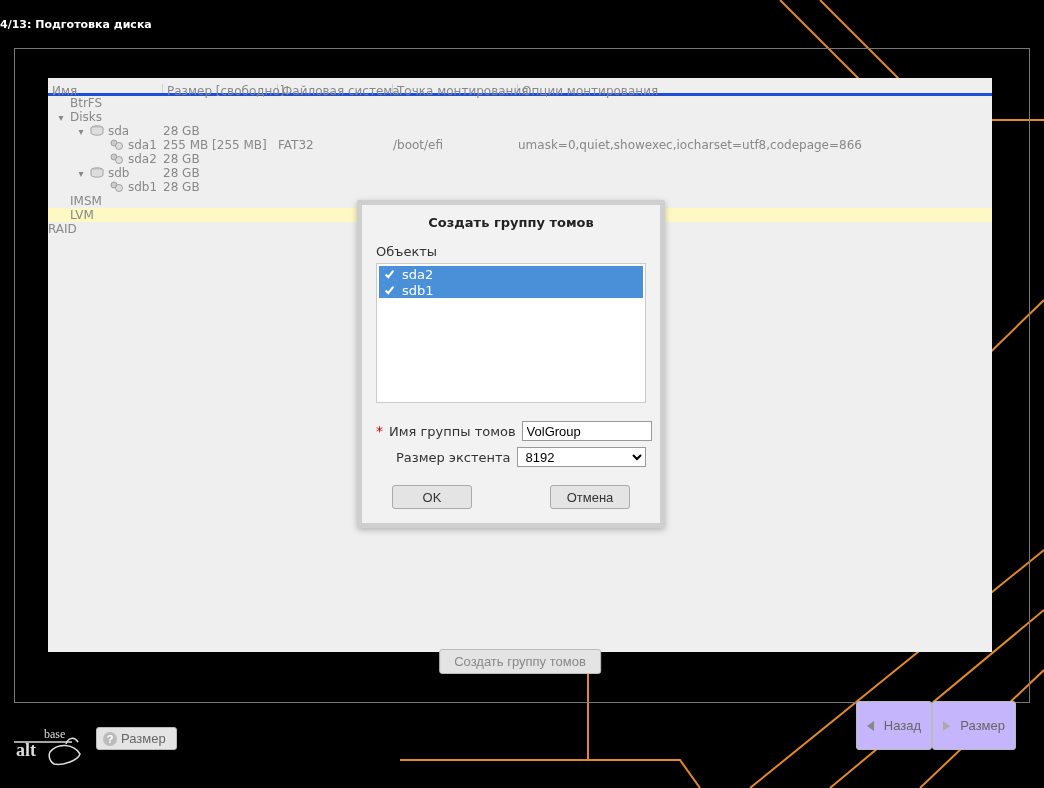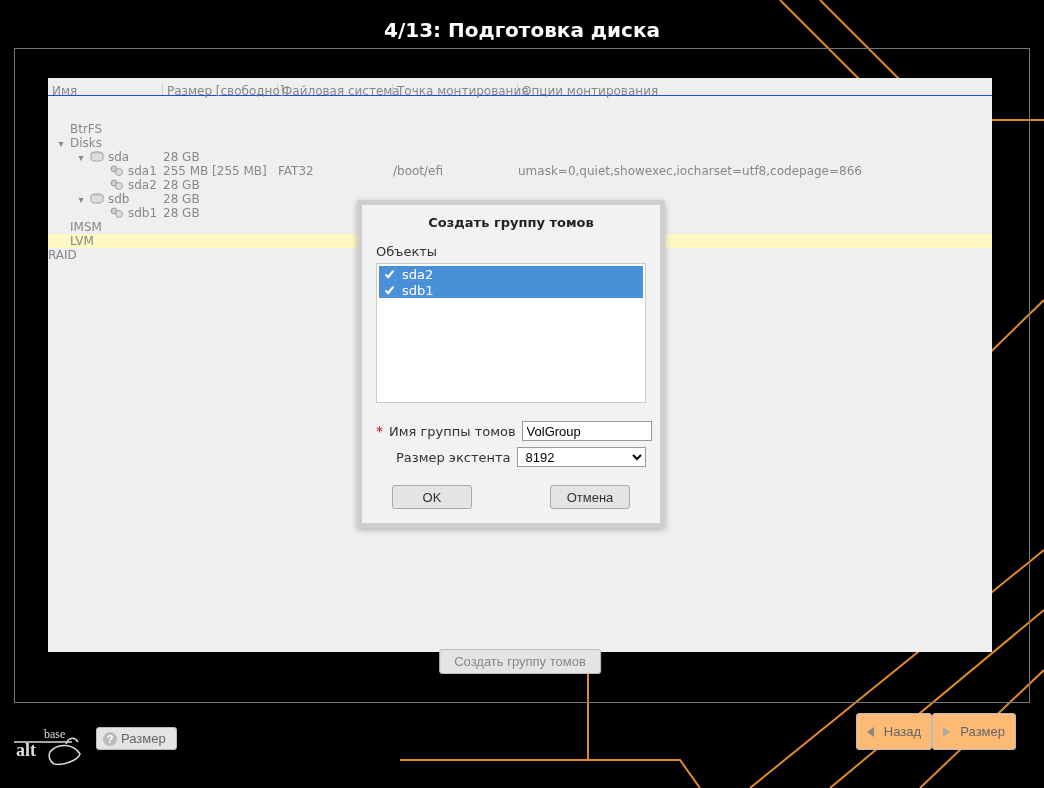--- a/index.html
+++ b/index.html
@@ -4,49 +4,49 @@
 <style>
   * { box-sizing: border-box; margin: 0; padding: 0; }
   html, body { width: 1044px; height: 788px; overflow: hidden; font-family: "DejaVu Sans", Arial, sans-serif; }
   body { background: #000; position: relative; }
   
   
   .bg-lines { position: absolute; inset: 0; pointer-events: none; }
   .bg-lines svg { width: 100%; height: 100%; }
   
   .header-title {
-    position: absolute; top: 18px; left: 0; width: 100%; text-align: center;
-    color: #fff; font-weight: bold; font-size: 20px;
+    position: absolute; top: 18px; left: 0; width: 100%; text-align: left;
+    color: #fff; font-weight: bold; font-size: 11px;
   }
   
   .outer-frame {
     position: absolute; top: 48px; left: 14px; right: 14px; height: 655px;
     border: 1px solid #777;
     background: rgba(0,0,0,0);
   }
   
   .main-panel {
     position: absolute; top: 78px; left: 48px; width: 944px; height: 574px;
     background: #efefef;
   }
   
   
   .tree-header {
     display: flex; height: 18px; font-size: 12px; color: #888;
-    border-bottom: 1px solid #1d4ed8;
+    border-bottom: 3px solid #1d4ed8;
     padding-top: 6px;
   }
   .tree-header > div { border-right: 1px solid #d0d0d0; padding: 0 4px; white-space: nowrap; }
   .col-name { width: 115px; }
   .col-size { width: 115px; }
   .col-fs   { width: 115px; }
   .col-mp   { width: 125px; }
   .col-opt  { flex: 1; border-right: none !important; }
   
-  .tree-body { font-size: 12px; color: #888; margin-top: 26px; }
+  .tree-body { font-size: 12px; color: #888; }
   .tree-row { display: flex; height: 14px; align-items: center; }
   .tree-row.selected { background: #fef9c3; }
   .tree-row .cell { white-space: nowrap; overflow: hidden; }
   .tree-row .c-name { display:flex; align-items:center; gap:4px; }
   .expander { width: 10px; display: inline-block; text-align: center; cursor: pointer; color:#888; font-size:10px; }
   .disk-icon, .part-icon { width: 14px; height: 12px; display:inline-block; }
   .disk-icon svg, .part-icon svg { width:14px; height:12px; }
   
   
   .create-vg-main {
@@ -93,22 +93,22 @@
     position: absolute; left: 14px; bottom: 20px; width: 78px; height: 44px;
   }
   .help-btn {
     position: absolute; left: 96px; bottom: 38px;
     background: #e4e4e4; border: 1px solid #bbb; border-radius: 3px;
     padding: 3px 10px 3px 6px; font-size: 13px; color:#666;
     display:flex; align-items:center; gap:4px;
   }
   .nav-btn {
     position: absolute; bottom: 38px;
-    background: #fdba74; border: 1px solid #bbb; border-radius: 3px;
-    padding: 10px 10px; font-size: 13px; color:#666;
+    background: #c4b5fd; border: 1px solid #bbb; border-radius: 3px;
+    padding: 16px 10px; font-size: 13px; color:#666;
     display:flex; align-items:center; gap:10px;
   }
   .nav-back { right: 104px; }
   .nav-next { right: 20px; }
   .help-icon, .tri-left, .tri-right { display:inline-block; }
   .tri-left { width:0; height:0; border-top:5px solid transparent; border-bottom:5px solid transparent; border-right:7px solid #888; }
   .tri-right { width:0; height:0; border-top:5px solid transparent; border-bottom:5px solid transparent; border-left:7px solid #aaa; }
   .help-icon {
     width:14px; height:14px; border-radius:50%; background:#bbb; color:#fff;
     font-size:11px; text-align:center; line-height:14px; font-weight:bold;

